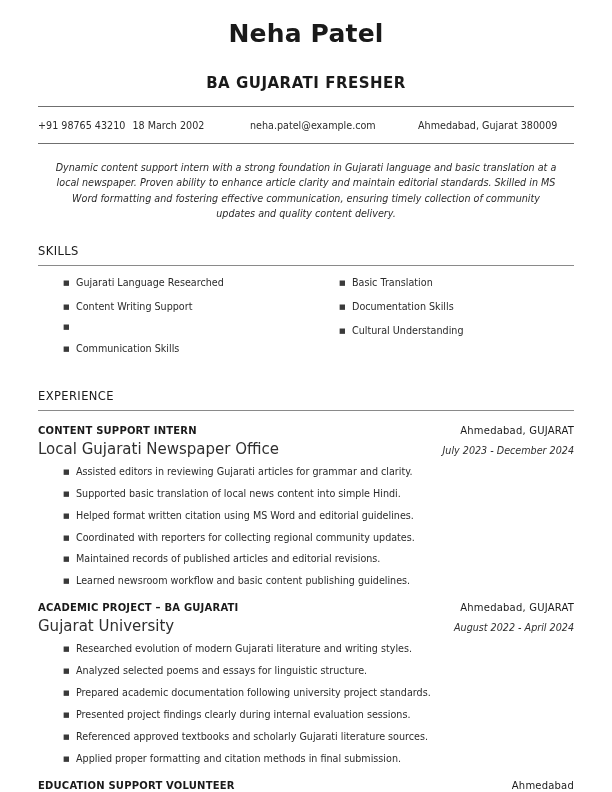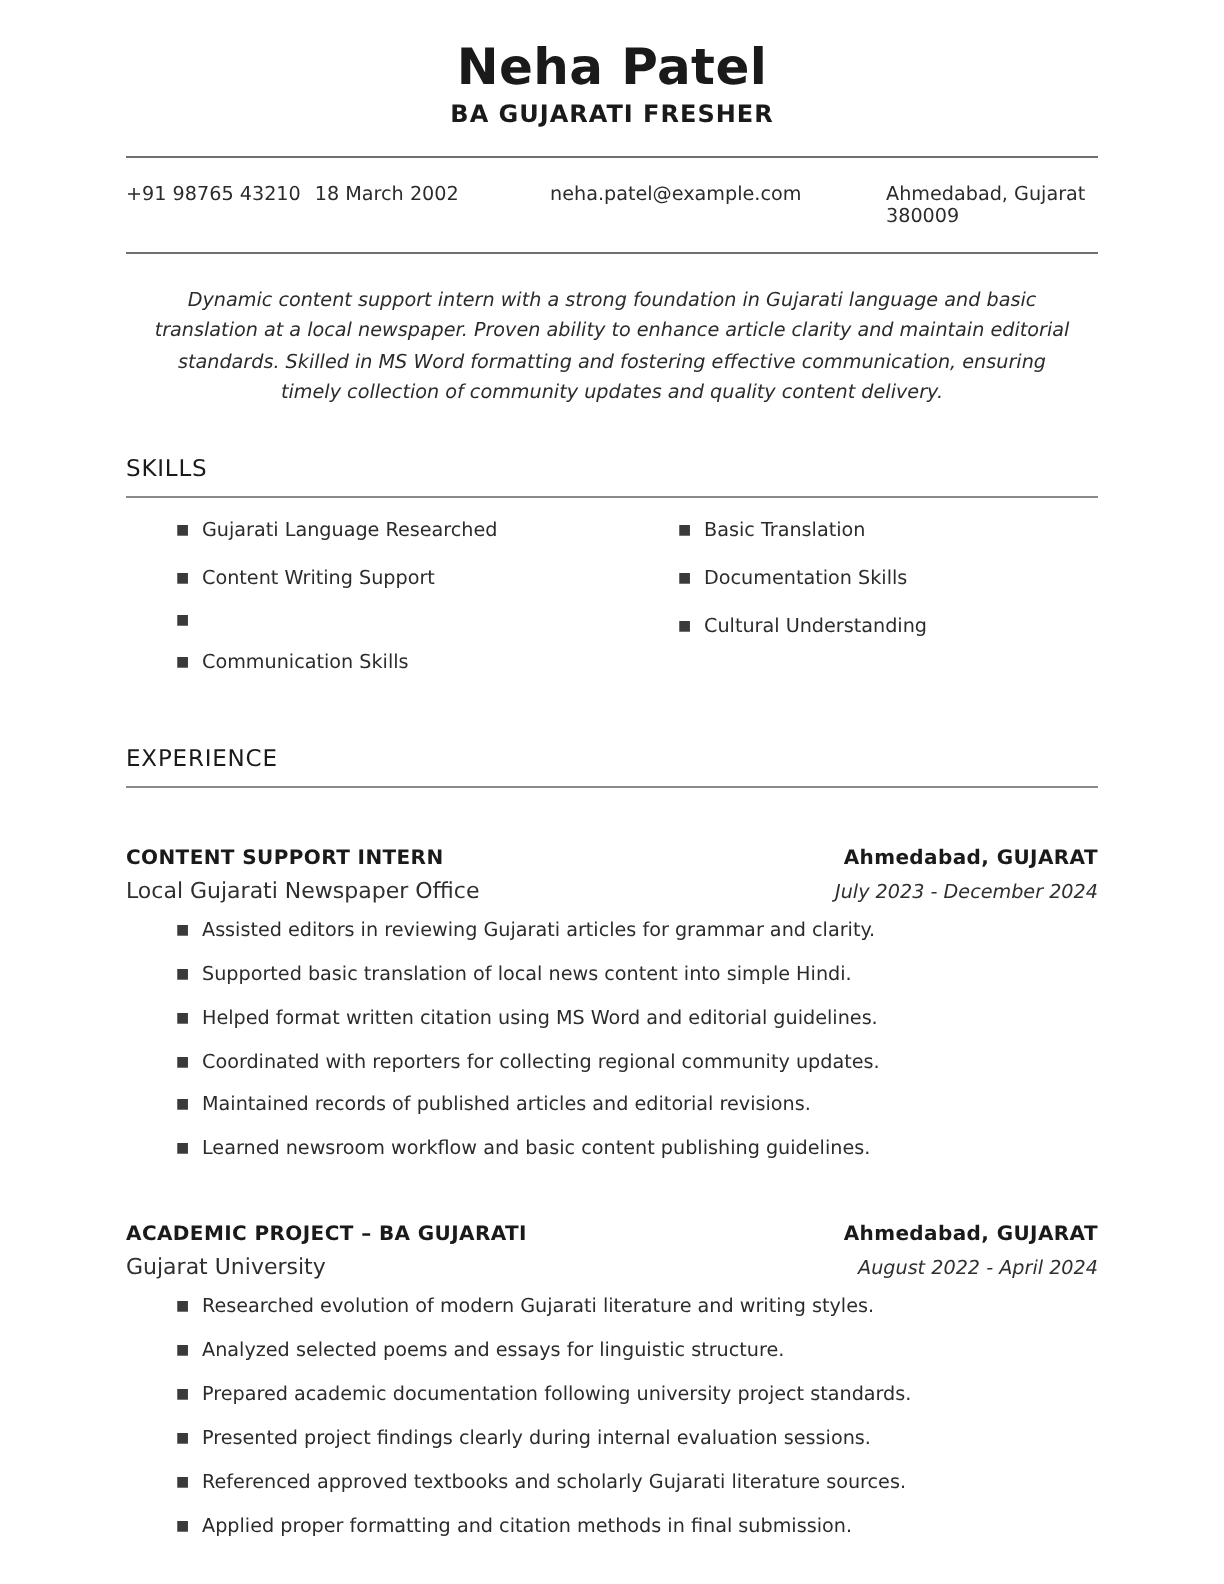--- a/index.html
+++ b/index.html
@@ -12,38 +12,38 @@
     height: 792px;
     font-family: "DejaVu Sans", "Liberation Sans", sans-serif;
     color: #2b2b2b;
     -webkit-font-smoothing: antialiased;
   }
   .page {
     position: relative;
     width: 612px;
     height: 792px;
     box-sizing: border-box;
-    padding: 0 63px;
+    padding: 0 38px;
   }
 
   
   .header {
     padding-top: 20px;
     text-align: center;
   }
   .name {
     font-size: 25px;
     font-weight: 700;
     letter-spacing: 0.2px;
     color: #1a1a1a;
     line-height: 1.15;
   }
   .subtitle {
-    margin-top: 1px;
-    font-size: 12px;
+    margin-top: 25px;
+    font-size: 15px;
     font-weight: 700;
     letter-spacing: 0.5px;
     color: #1a1a1a;
   }
 
   .rule {
     height: 0;
     border-top: 1.3px solid #6f6f6f;
     margin: 0;
   }
@@ -126,33 +126,32 @@
     align-items: baseline;
   }
   .exp-role {
     font-size: 10px;
     font-weight: 700;
     letter-spacing: 0.2px;
     color: #1a1a1a;
   }
   .exp-loc {
     font-size: 10px;
-    font-weight: 700;
+    font-weight: 400;
     letter-spacing: 0.2px;
     color: #1a1a1a;
-    margin-top: 16px;
   }
   .exp-sub {
     display: flex;
     justify-content: space-between;
     align-items: baseline;
     margin-top: 4px;
   }
   .exp-org {
-    font-size: 11px;
+    font-size: 15px;
     color: #2f2f2f;
   }
   .exp-dates {
     font-size: 9.6px;
     font-style: italic;
     color: #2f2f2f;
     text-align: right;
   }
   .exp-bullets { margin-top: 8px; }
   .exp-bullets .bullet-row { margin-bottom: 9px; }

